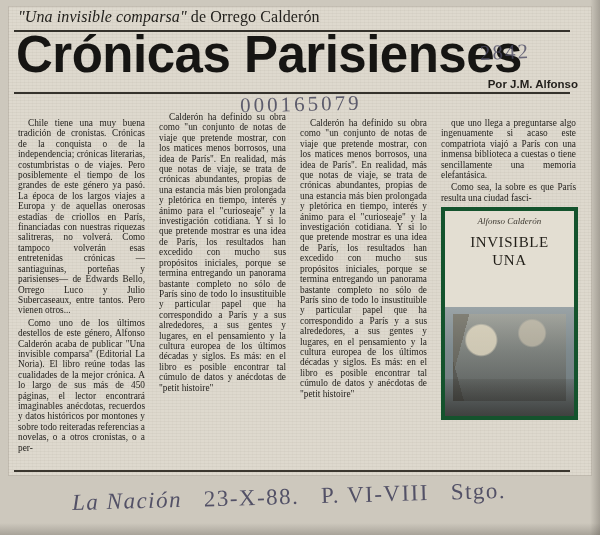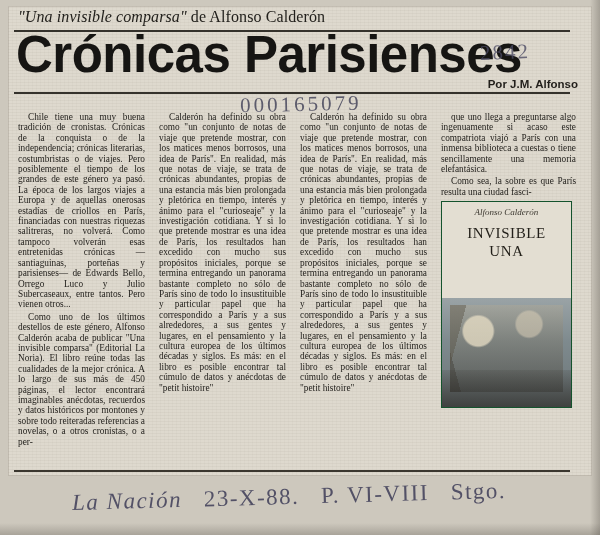--- a/index.html
+++ b/index.html
@@ -126,34 +126,34 @@
     top: 0;
     width: 127px;
     font-size: 9.3px;
     line-height: 10.4px;
     text-align: justify;
     color: #24221e;
     font-family: "Liberation Serif", serif;
     hyphens: auto;
   }
   .col p { margin: 0 0 2px 0; text-indent: 10px; }
-  .col p.first { text-indent: 10px; }
+  .col p.first { text-indent: 10px; margin-top: 6px; }
   .c1 { left: 0; }
   .c2 { left: 141px; }
   .c3 { left: 282px; }
   .c4 { left: 423px; width: 135px; }
 
   
   .cover-wrap {
     position: relative;
     margin-top: 4px;
     width: 129px;
     height: 205px;
     background: #cfc9bc;
-    border: 1px solid #14532d;
+    border: 4px solid #14532d;
     overflow: hidden;
   }
   .cover-top {
     position: absolute;
     left: 0; top: 0;
     width: 100%;
     height: 96px;
     background: #e3ded2;
   }
   .cover-author {
@@ -244,21 +244,21 @@
   }
 </style>
 </head>
 <body>
 
 <div id="clipping">
 
   <div class="paper"></div>
 
   <div class="kicker">
-    <span>"Una invisible comparsa"</span><span class="plain"> de Alfonso Calderón</span>
+    <span>"Una invisible comparsa"</span><span class="plain"> de Orrego Calderón</span>
   </div>
 
   <div class="rule-top"></div>
 
   <div class="headline">Crónicas Parisienses</div>
 
   <div class="hand stamp-1">2842</div>
   <div class="hand stamp-2">000165079</div>
 
   <div class="byline">Por J.M. Alfonso</div>

